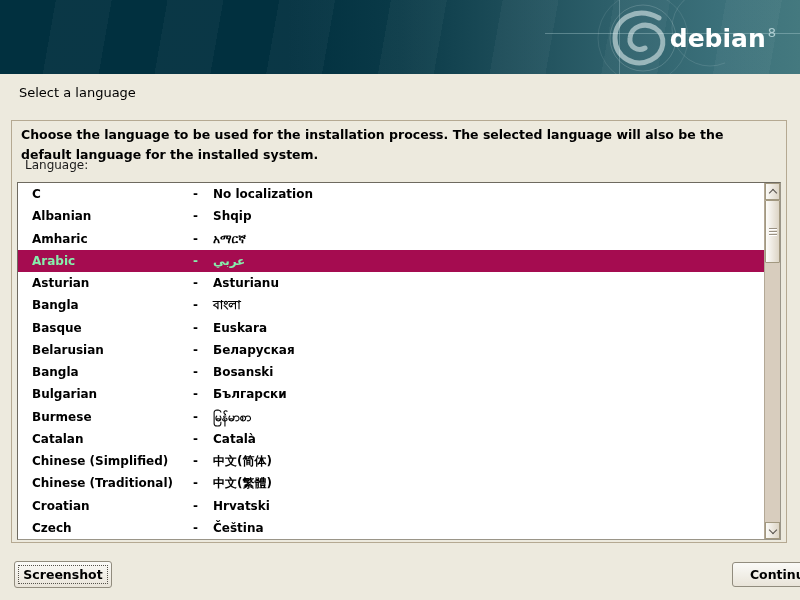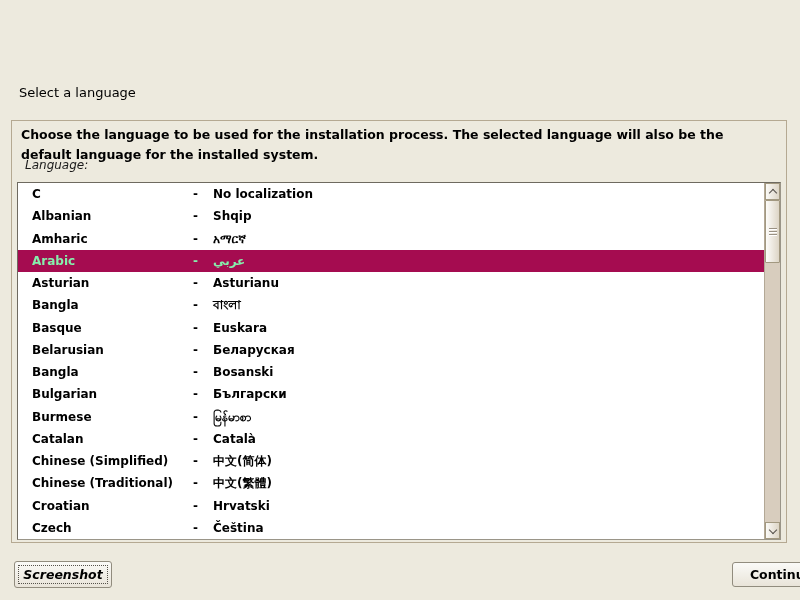--- a/index.html
+++ b/index.html
@@ -25,21 +25,21 @@
   }
   .brand .ver{font-size:13px;color:#aecdd1;font-weight:normal;vertical-align:10px;margin-left:2px;}
   
   .page-heading{position:absolute;left:19px;top:85px;font-size:13px;font-weight:normal;}
   
   .dialog{
     position:absolute;left:11px;top:120px;width:774px;height:421px;
     border:1px solid #b5a992;
   }
   .desc{position:absolute;left:9px;top:4px;width:754px;font-size:12.5px;font-weight:bold;line-height:20px;}
-  .field-label{position:absolute;left:13px;top:37px;font-size:12px;font-style:italic;color:#1a1a1a;}
+  .field-label{position:absolute;left:13px;top:37px;font-size:12px;color:#1a1a1a;}
   
   .listbox{
     position:absolute;left:17px;top:182px;width:764px;height:358px;
     background:#ffffff;box-sizing:border-box;
     border:1px solid;border-color:#6e6a60 #9a9588 #9a9588 #6e6a60;
   }
   .rows{position:absolute;left:0;top:0;right:16px;bottom:0;overflow:hidden;}
   .row{
     position:relative;height:22.25px;line-height:22.25px;
     font-size:12px;font-weight:bold;white-space:nowrap;cursor:default;
@@ -68,29 +68,42 @@
   .grip{position:absolute;left:3px;top:27px;width:8px;}
   .grip div{height:1px;background:#9a9183;border-bottom:1px solid #fff;margin-bottom:1px;}
   
   .btn{
     position:absolute;box-sizing:border-box;
     background:linear-gradient(#fafaf7,#e9e4d9);
     border:1px solid #918c7e;border-radius:3px;
     font-family:inherit;font-size:12.5px;font-weight:bold;color:#000;
     text-align:center;cursor:pointer;
   }
-  .btn-screenshot{left:14px;top:561px;width:98px;height:27px;outline:1px dotted #55524a;outline-offset:-5px;font-style:italic;}
+  .btn-screenshot{left:14px;top:561px;width:98px;height:27px;outline:1px dotted #55524a;outline-offset:-5px;}
   .btn-goback{left:582px;top:562px;width:96px;height:25px;}
   .btn-continue{left:688px;top:562px;width:99px;height:25px;margin-left:44px;}
 </style>
 </head>
 <body>
 
 <div class="screen">
 
+  <div class="banner">
+    <div class="hline"></div>
+    <div class="vline"></div>
+    <svg width="150" height="74" viewBox="0 0 150 74">
+      <g fill="none" stroke="rgba(235,245,245,0.55)">
+        <path d="M84 18 C 62 6, 40 18, 40 38 C 40 58, 60 68, 76 60 C 90 53, 92 36, 80 28 C 70 22, 56 26, 55 38 C 54 47, 63 52, 70 48" stroke-width="5" stroke-linecap="round"></path>
+        <circle cx="68" cy="38" r="33" stroke-width="1" stroke="rgba(235,245,245,0.18)"></circle>
+        <circle cx="68" cy="38" r="45" stroke-width="1" stroke="rgba(235,245,245,0.10)"></circle>
+        <circle cx="135" cy="28" r="38" stroke-width="1" stroke="rgba(235,245,245,0.12)"></circle>
+      </g>
+    </svg>
+    <div class="brand"><span>debian</span><span class="ver">8</span></div>
+  </div>
 
   <div class="page-heading">Select a language</div>
 
   <div class="dialog">
     <div class="desc">Choose the language to be used for the installation process. The selected language will also be the default language for the installed system.</div>
     <div class="field-label">Language:</div>
   </div>
 
   <div class="listbox">
     <div class="rows">

